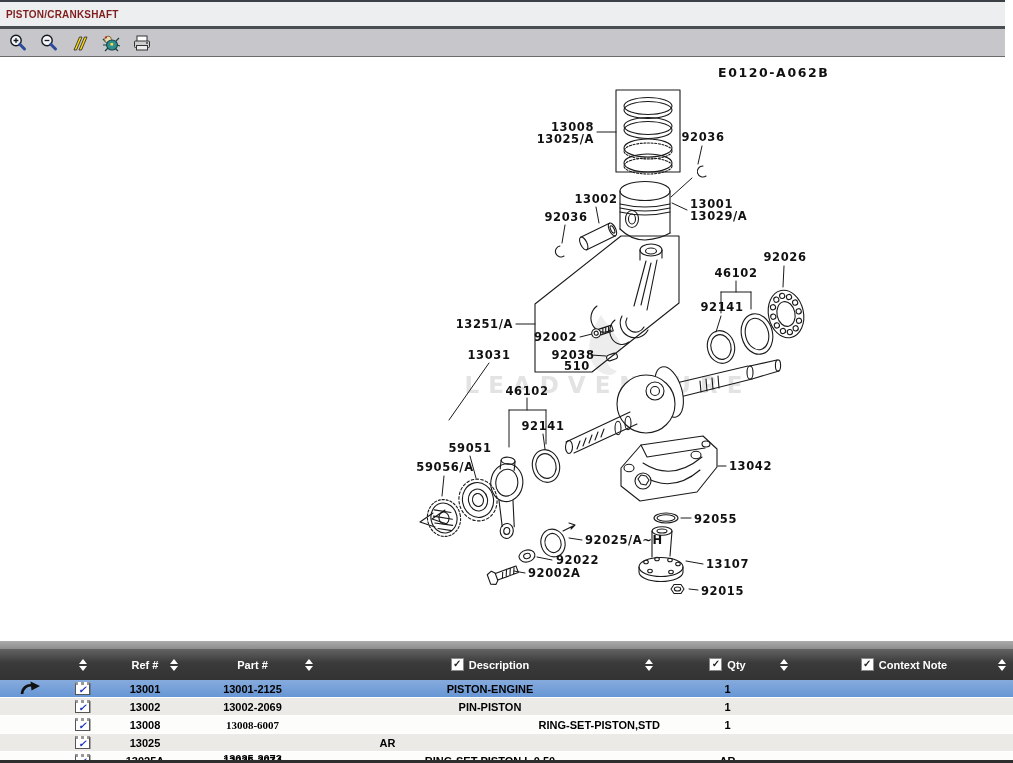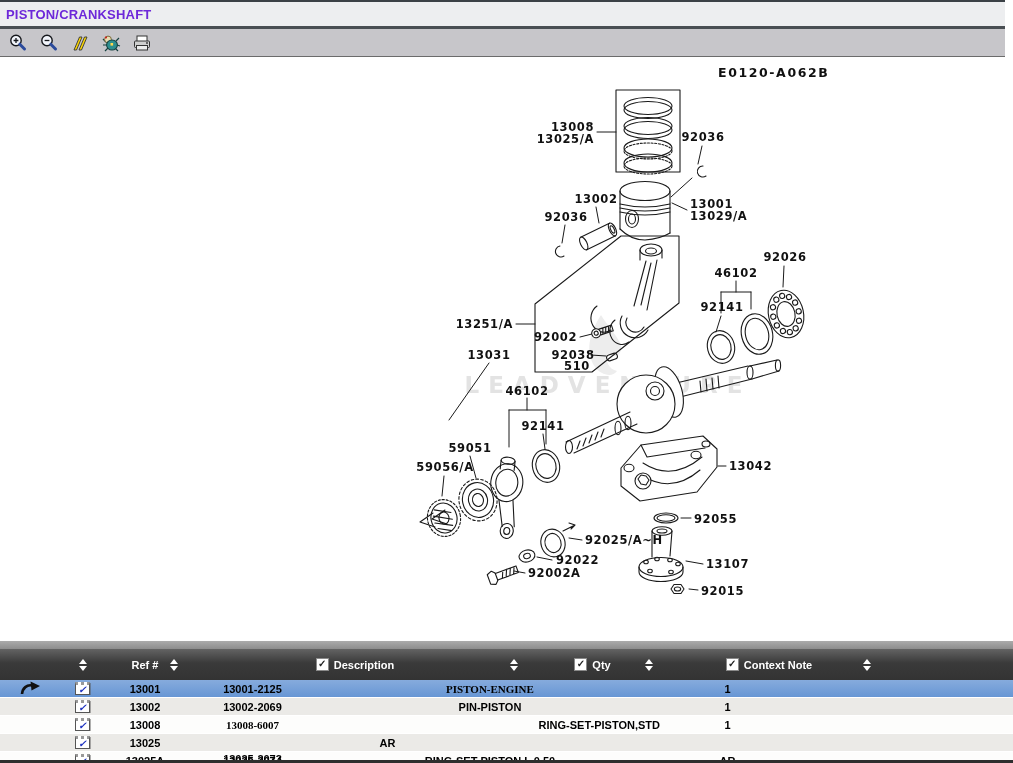--- a/index.html
+++ b/index.html
@@ -2,21 +2,21 @@
 <html><head>
 <meta charset="utf-8">
 <style>
   html,body{margin:0;padding:0;background:#fff;}
   body{width:1013px;height:763px;overflow:hidden;position:relative;
        font-family:"Liberation Sans",sans-serif;-webkit-font-smoothing:antialiased;}
   
   .chrome{width:1005px;}
   .titlebar{height:24px;background:#edeef0;border-top:2px solid #3b4046;
             border-bottom:3px solid #494e53;display:flex;align-items:center;padding-left:6px;}
-  .titlebar .title{font-size:13px;font-weight:bold;color:#6d28d9;letter-spacing:.2px;}
+  .titlebar .title{font-size:10px;font-weight:bold;color:#7f1d1d;letter-spacing:.2px;}
   .toolbar{height:27px;background:#c7c6ca;border-bottom:1px solid #6b6b6b;
            display:flex;align-items:center;gap:9px;padding-left:7px;}
   .tbtn{width:22px;height:22px;display:flex;align-items:center;justify-content:center;cursor:pointer;}
   
   .diagram-wrap{position:absolute;top:58px;left:0;width:1013px;height:583px;background:#fff;}
   .plabel{font-family:"DejaVu Sans",sans-serif;font-weight:bold;font-size:11.5px;
           letter-spacing:.6px;fill:#111;}
   .dcode{font-family:"DejaVu Sans",sans-serif;font-weight:bold;font-size:12.5px;
          letter-spacing:1.6px;fill:#111;}
   .wmark{font-family:"DejaVu Sans",sans-serif;font-weight:bold;font-size:23px;
@@ -349,20 +349,27 @@
           <i class="dn"></i>
         </span>
       </div>
       <div class="hcell" style="width: 80px;">
         <span class="hlabel">Ref #</span>
         <span class="sort">
           <i class="up"></i>
           <i class="dn"></i>
         </span>
       </div>
+      <div class="hcell" style="width: 135px;">
+        <span class="hlabel">Part #</span>
+        <span class="sort">
+          <i class="up"></i>
+          <i class="dn"></i>
+        </span>
+      </div>
       <div class="hcell" style="width: 340px;">
         <span class="cb">✓</span>
         <span class="hlabel">Description</span>
         <span class="sort">
           <i class="up"></i>
           <i class="dn"></i>
         </span>
       </div>
       <div class="hcell" style="width: 135px;">
         <span class="cb">✓</span>
@@ -383,21 +390,21 @@
     </div>
   <div id="tbody">
       <div class="trow selected">
         <div class="cell" style="width: 60px;"><svg width="22" height="14" viewBox="0 0 22 14">
             <path d="M3,13 C3.5,7 8,3.5 13,4.5" fill="none" stroke="#111" stroke-width="2.6"></path>
             <polygon points="11.5,0.5 21,5 12.5,9.5" fill="#111"></polygon>
           </svg></div>
         <div class="cell" style="width: 45px;"><span class="doc-icon">✓</span></div>
         <div class="cell" style="width: 80px;">13001</div>
         <div class="cell" style="width: 135px;">13001-2125</div>
-        <div class="cell" style="width: 340px; font-family: Liberation Serif, serif;">PISTON-ENGINE</div>
+        <div class="cell" style="width: 340px;">PISTON-ENGINE</div>
         <div class="cell" style="width: 135px;">1</div>
         <div class="cell" style="width: 218px;"></div>
       </div>
       <div class="trow gray">
         <div class="cell" style="width: 60px;"></div>
         <div class="cell" style="width: 45px;"><span class="doc-icon">✓</span></div>
         <div class="cell" style="width: 80px;">13002</div>
         <div class="cell" style="width: 135px;">13002-2069</div>
         <div class="cell" style="width: 340px;">PIN-PISTON</div>
         <div class="cell" style="width: 135px;">1</div>

